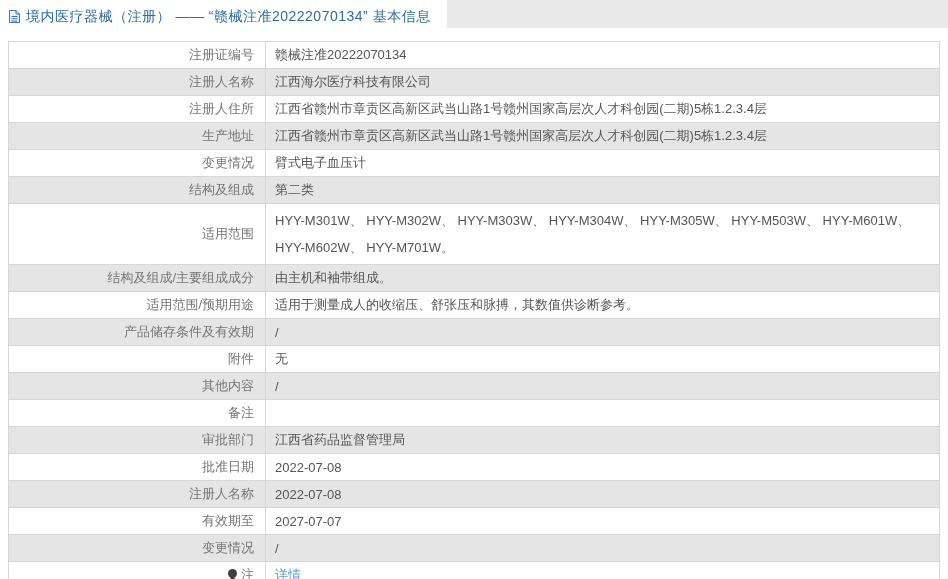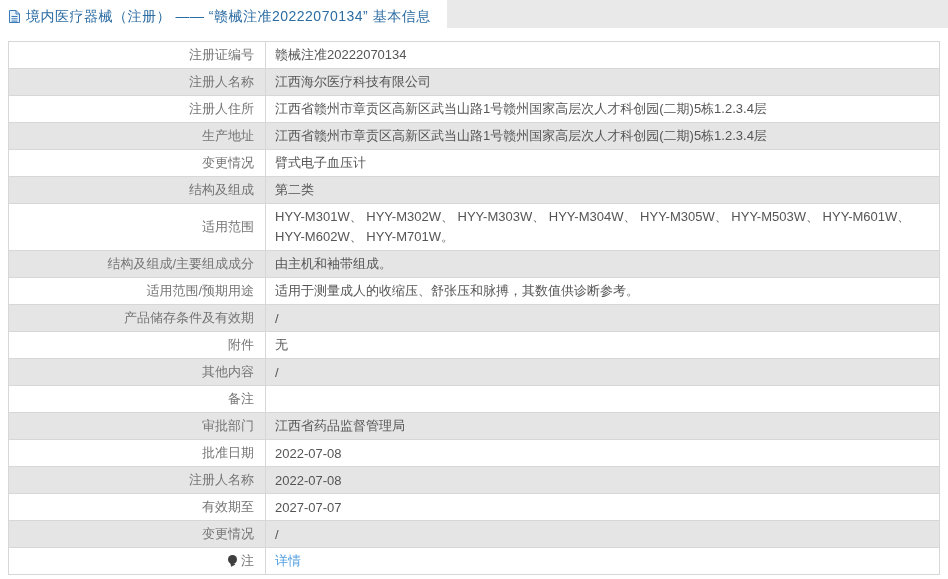--- a/index.html
+++ b/index.html
@@ -54,21 +54,21 @@
     width: 257px;
     text-align: right;
     padding-right: 11px;
     color: #757575;
   }
   td.value {
     padding-left: 9px;
     color: #555555;
   }
   tr.tall td.value {
-    line-height: 20px;
+    line-height: 27px;
     padding-top: 3px;
     padding-bottom: 3px;
   }
   a.detail-link {
     color: #55a1e3;
     text-decoration: none;
     cursor: pointer;
   }
   
   .balloon {

